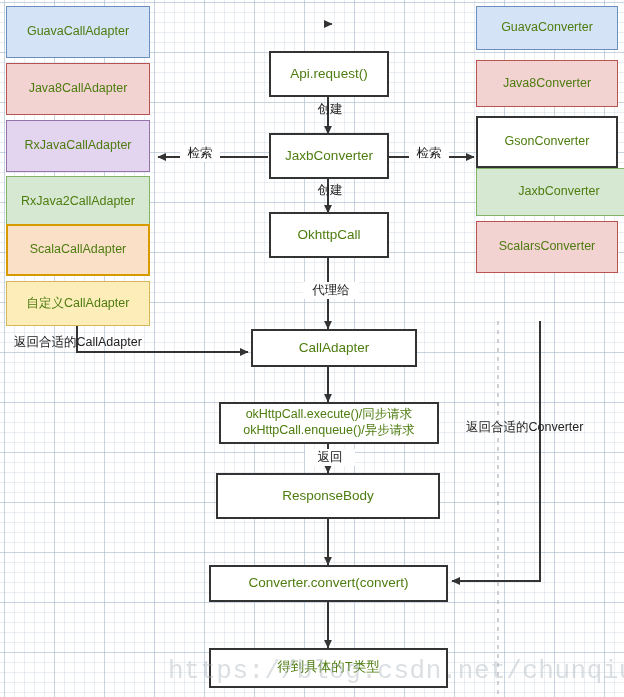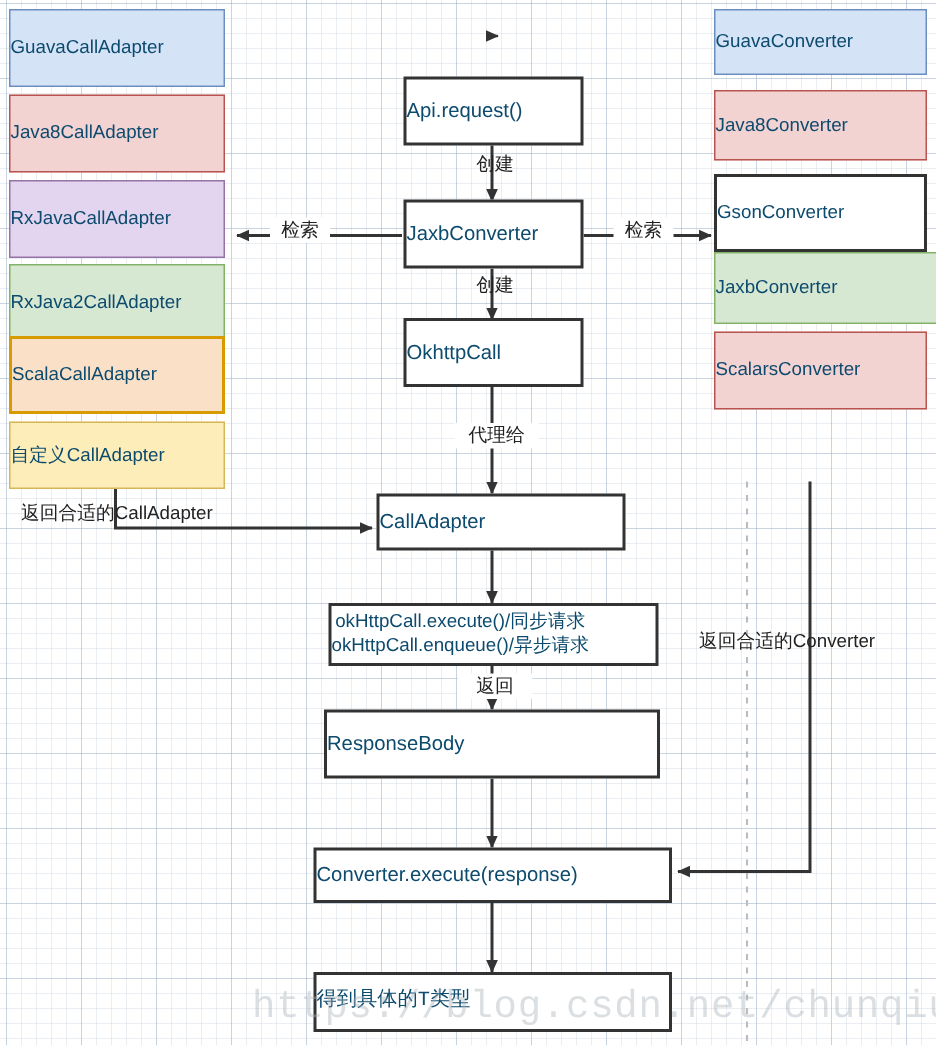--- a/index.html
+++ b/index.html
@@ -20,23 +20,23 @@
       linear-gradient(to bottom, rgba(150,172,195,0.40) 1px, transparent 1px);
     background-size: 10px 10px, 10px 10px, 50px 50px, 50px 50px;
     background-position: 4px 2px, 4px 2px, 4px 2px, 4px 2px;
     font-family: "Liberation Sans", "DejaVu Sans", sans-serif;
   }
   .node {
     position: absolute;
     box-sizing: border-box;
     display: flex;
     align-items: center;
-    justify-content: flex-start;
+    justify-content: center;
     text-align: center;
-    color: #0c4a6e;
+    color: #4d7c0f;
     font-size: 13px;
     line-height: 1.25;
     white-space: pre-line;
   }
   .flow {
     background: #ffffff;
     border: 2px solid #333333;
     font-size: 13.5px;
   }
   .chip {
@@ -159,21 +159,21 @@
     <span>CallAdapter</span>
   </div>
   <div class="node flow" style="left:219px; top:402px; width:220px; height:42px; font-size:12.5px;">
     <span>okHttpCall.execute()/同步请求
 okHttpCall.enqueue()/异步请求</span>
   </div>
   <div class="node flow" style="left:216px; top:473px; width:224px; height:46px;">
     <span>ResponseBody</span>
   </div>
   <div class="node flow" style="left:209px; top:565px; width:239px; height:37px;">
-    <span>Converter.execute(response)</span>
+    <span>Converter.convert(convert)</span>
   </div>
   <div class="node flow" style="left:209px; top:648px; width:239px; height:40px;font-family:Liberation Mono, monospace;">
     <span>得到具体的T类型</span>
   </div>
 
   <div class="edge-label" style="left:305px; top:101px; width:50px;">创建</div>
 
   <div class="edge-label" style="left:305px; top:182px; width:50px;">创建</div>
 
   <div class="edge-label" style="left:180px; top:145px; width:40px; background:#ffffff;">检索</div>

